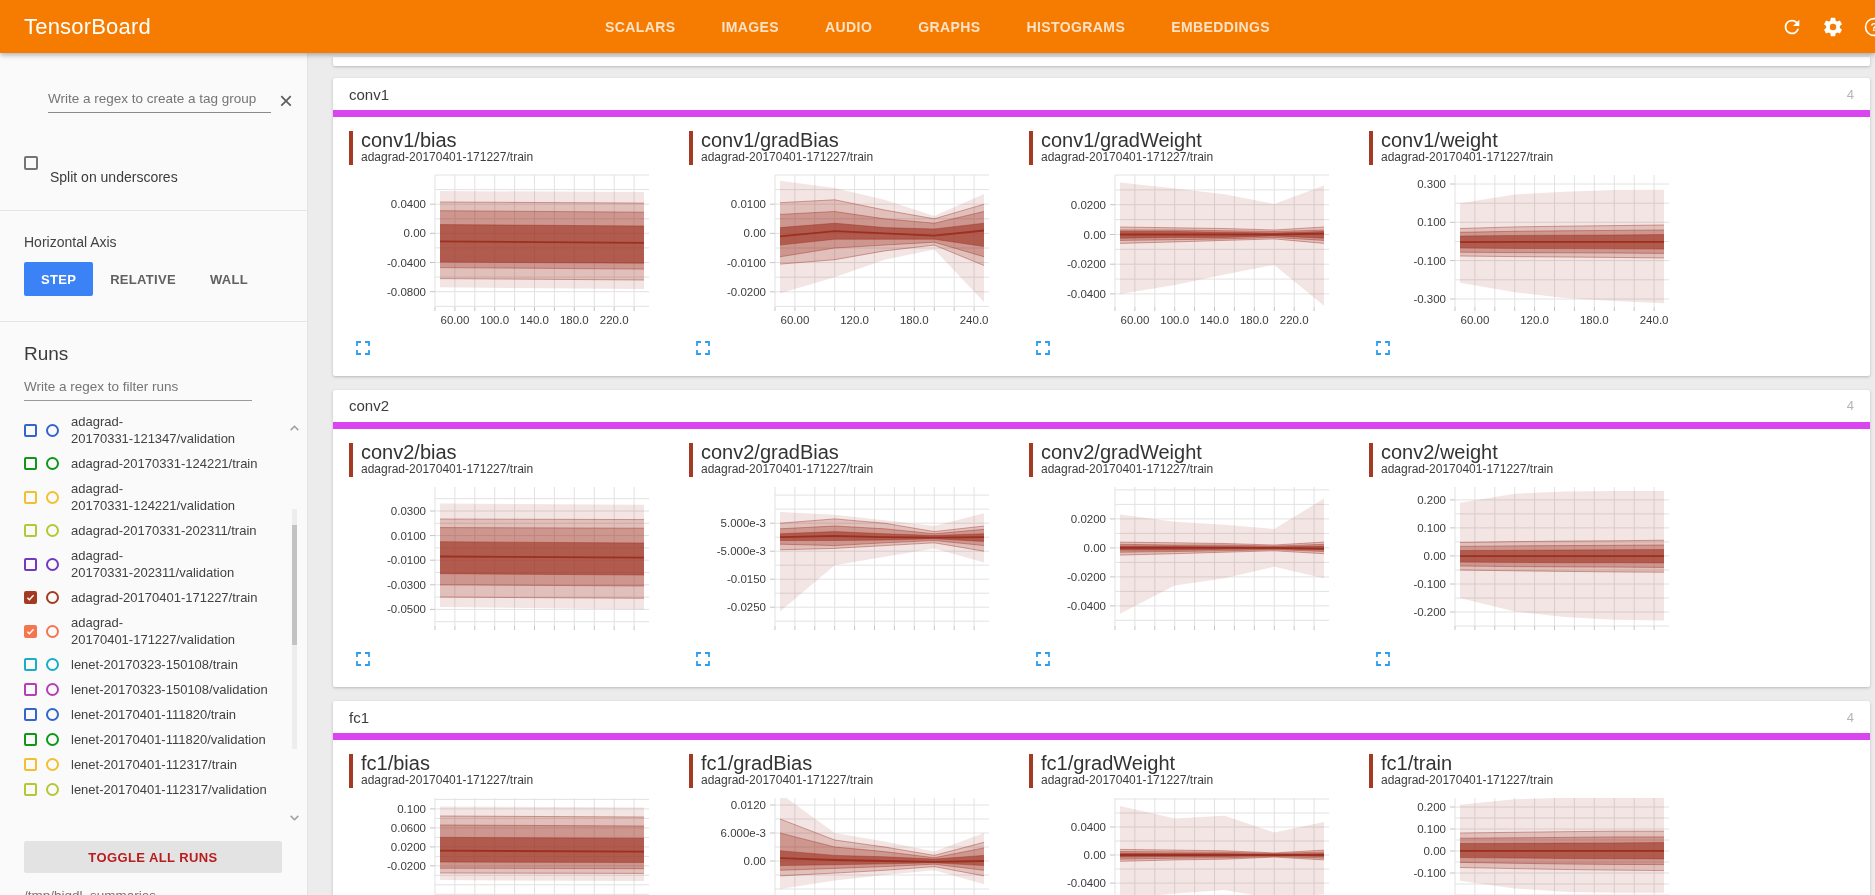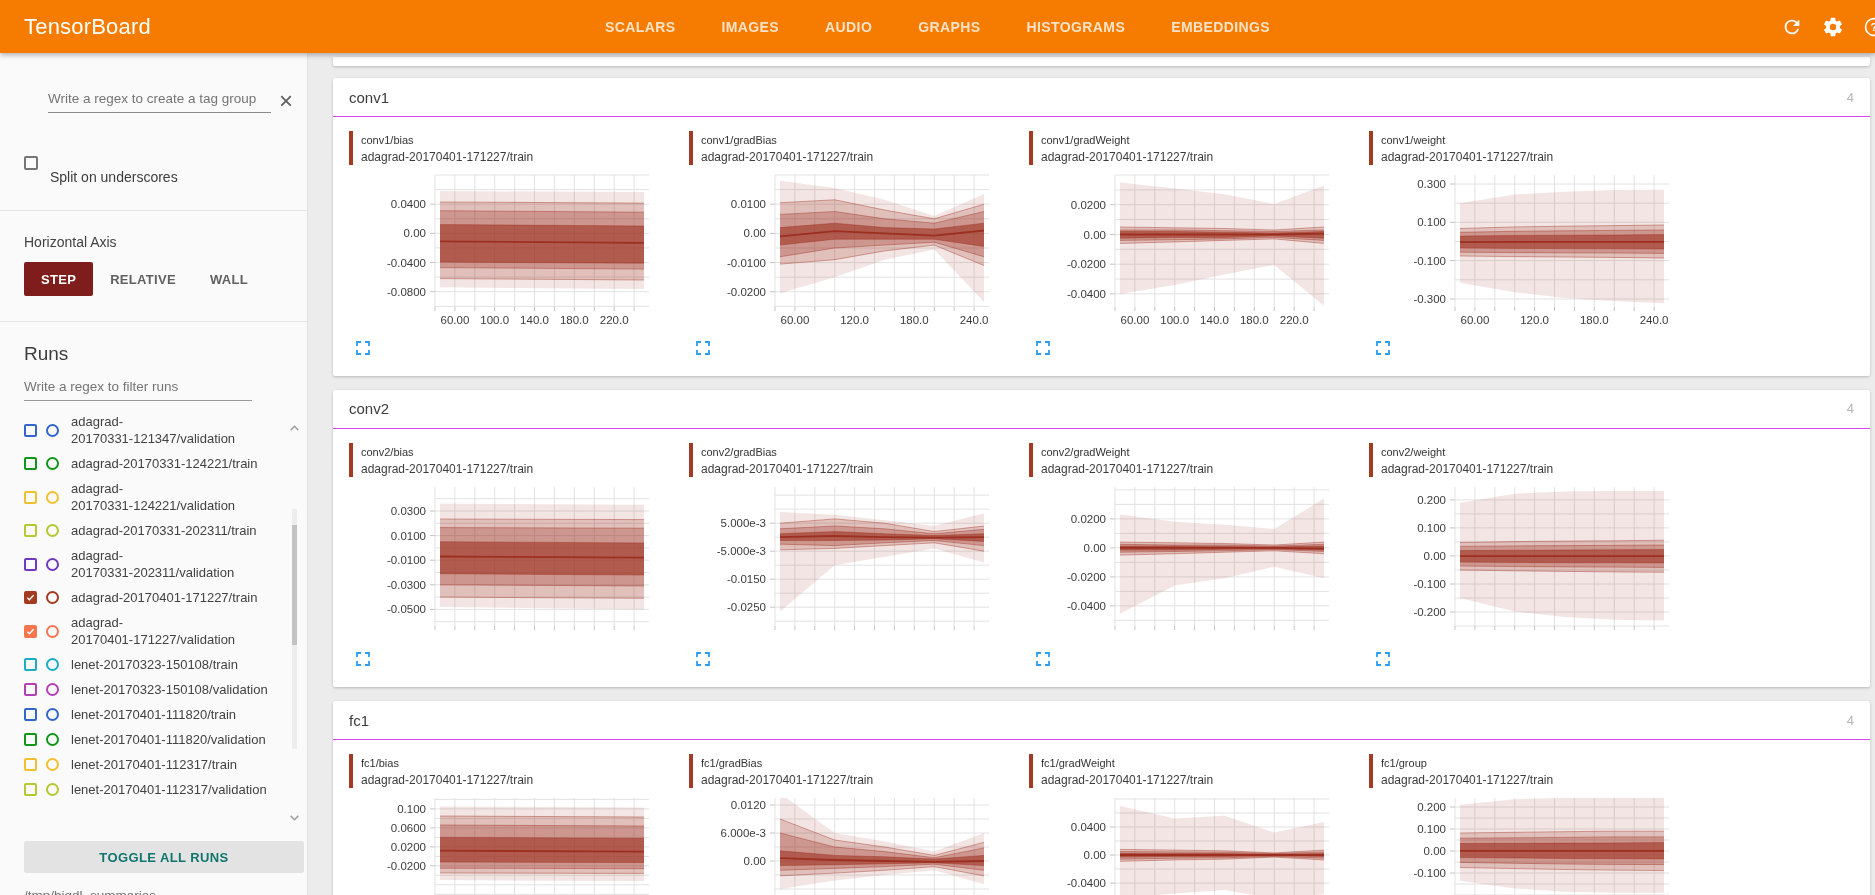--- a/index.html
+++ b/index.html
@@ -39,59 +39,59 @@
   .split-row { margin:27px 24px 0; display:flex; align-items:center; cursor:pointer; }
   .plain-box { width:14px; height:14px; border:2px solid #757575; border-radius:2px;
     background:#fafafa; }
   .split-label { margin-left:12px; font-size:14px; color:#3c3c3c;margin-top:29px; }
   .divider { border:none; border-top:1px solid #e4e4e4; margin-top:25px; }
   .haxis-label { margin:23px 24px 0; font-size:14px; color:#424242; }
   .axis-btns { margin:12px 24px 0; display:flex; align-items:center; }
   .axis-btn { height:34px; padding:0 17px; font-size:13px; font-weight:bold;
     letter-spacing:.3px; color:#616161; background:transparent; border:none;
     border-radius:2px; cursor:pointer; font-family:inherit; }
-  .axis-btn.sel { background:#7f1d1d; color:#fff; }
+  .axis-btn.sel { background:#3b82f6; color:#fff; }
   .runs-label { margin:21px 24px 0; font-size:19px; color:#3c3c3c; }
   .filter-input { display:block; margin:10px 24px 0; width:228px; border:none;
     outline:none; background:transparent; border-bottom:1px solid #9a9a9a;
     font-size:13.5px; padding:4px 0 6px; color:#424242; font-family:inherit; }
   .runs-wrap { position:relative; margin:8px 0 0 24px; height:424px; overflow:hidden;
     padding-right:26px; }
   .run-item { display:flex; align-items:center; padding:4px 0; cursor:pointer; }
   .run-check { width:13px; height:13px; border-radius:2px; flex:none;
     display:flex; align-items:center; justify-content:center; }
   .run-radio { width:13px; height:13px; border-radius:50%; flex:none; margin-left:9px;
     background:#fafafa; }
   .run-name { margin-left:12px; font-size:13px; color:#424242; line-height:17px; }
   .scrollcol { position:absolute; right:6px; top:0; bottom:0; width:13px; }
   .scroll-arrow { position:absolute; left:0; width:13px; height:13px; color:#9e9e9e; }
   .scroll-track { position:absolute; left:4px; top:100px; width:5px; height:240px;
     background:#ededed; }
   .scroll-thumb { position:absolute; left:4px; top:116px; width:5px; height:120px;
     background:#c3c3c3; }
-  .toggle-all { margin:8px 24px 0; width:280px; height:32px; background:#e3e3e3;
-    border:none; border-radius:2px; color:#0f766e; font-size:13px; font-weight:bold;
+  .toggle-all { margin:8px 24px 0; width:258px; height:32px; background:#e3e3e3;
+    border:none; border-radius:2px; color:#b91c1c; font-size:13px; font-weight:bold;
     letter-spacing:.4px; cursor:pointer; font-family:inherit; }
   .logdir { margin:15px 24px 0; font-size:13.5px; color:#757575; }
 
   
   .main { flex:1; padding:4px 5px 0 25px; overflow:hidden; }
   .top-strip { height:9px; background:#fff; box-shadow:0 1px 3px rgba(0,0,0,.22);
     margin-bottom:12px; border-radius:0 0 2px 2px; }
   .card { background:#fff; box-shadow:0 1px 3px rgba(0,0,0,.22); border-radius:2px;
     margin-bottom:14px; }
   .card-head { height:39px; display:flex; align-items:center;
-    justify-content:space-between; padding:0 16px; border-bottom:1px solid #d946ef;
+    justify-content:space-between; padding:0 16px; border-bottom:7px solid #d946ef;
     cursor:pointer; }
   .card-title { font-size:15px; color:#3c3c3c; }
   .card-count { font-size:13px; color:#b5b5b5; }
   .charts-row { display:flex; gap:36px; padding:14px 16px 16px; }
   .chart { width:304px; flex:none; }
   .chart-tt { border-left:4px solid #a33a23; padding-left:8px; margin-bottom:6px; }
-  .chart-name { font-size:11px; color:#333; line-height:19px; }
+  .chart-name { font-size:20px; color:#333; line-height:19px; }
   .chart-run { font-size:12px; color:#3c3c3c; line-height:15px; }
   .expand-btn { margin:4px 0 0 4px; width:20px; height:20px; background:none;
     border:none; cursor:pointer; padding:0; }
   svg text { font-family:"Liberation Sans", sans-serif; }
 </style>
 </head>
 <body>
 
 <header class="topbar">
   <div class="app-title">TensorBoard</div>
@@ -996,21 +996,21 @@
                     <polyline points="91.0,65.2 145.7,64.2 195.5,63.8 245.3,62.4 295.0,64.2" fill="none" stroke="#9a2b1c" stroke-opacity="0.4" stroke-width="1"></polyline>
                     <polygon points="91.0,59.3 145.7,59.6 195.5,59.6 245.3,60.3 295.0,59.6 295.0,62.4 245.3,61.7 195.5,62.4 145.7,62.4 91.0,63.1" fill="#9a2b1c" fill-opacity="0.55"></polygon>
                     <polyline points="91.0,59.3 145.7,59.6 195.5,59.6 245.3,60.3 295.0,59.6" fill="none" stroke="#9a2b1c" stroke-opacity="0.4" stroke-width="1"></polyline>
                     <polyline points="91.0,63.1 145.7,62.4 195.5,62.4 245.3,61.7 295.0,62.4" fill="none" stroke="#9a2b1c" stroke-opacity="0.4" stroke-width="1"></polyline>
                     <polyline points="91.0,61.0 145.7,61.0 195.5,61.0 245.3,61.0 295.0,61.0" fill="none" stroke="#9a2b1c" stroke-opacity="0.9" stroke-width="1.8"></polyline>
                   </g>
                 </svg></div>
             </div>
             <div class="chart">
               <div class="chart-tt" style="border-left-color: rgb(163, 58, 35);">
-                <div class="chart-name">fc1/group</div>
+                <div class="chart-name">fc1/train</div>
                 <div class="chart-run">adagrad-20170401-171227/train</div>
               </div>
               <div class="chart-plot"><svg width="304" height="160" viewBox="0 0 304 160">
                   <defs>
                     <clipPath id="cp12">
                       <rect x="86" y="4" width="214" height="139"></rect>
                     </clipPath>
                   </defs>
                   <line x1="86" y1="13.0" x2="300" y2="13.0" stroke="#e2e2e2" stroke-width="1"></line>
                   <line x1="86" y1="24.0" x2="300" y2="24.0" stroke="#e2e2e2" stroke-width="1"></line>

